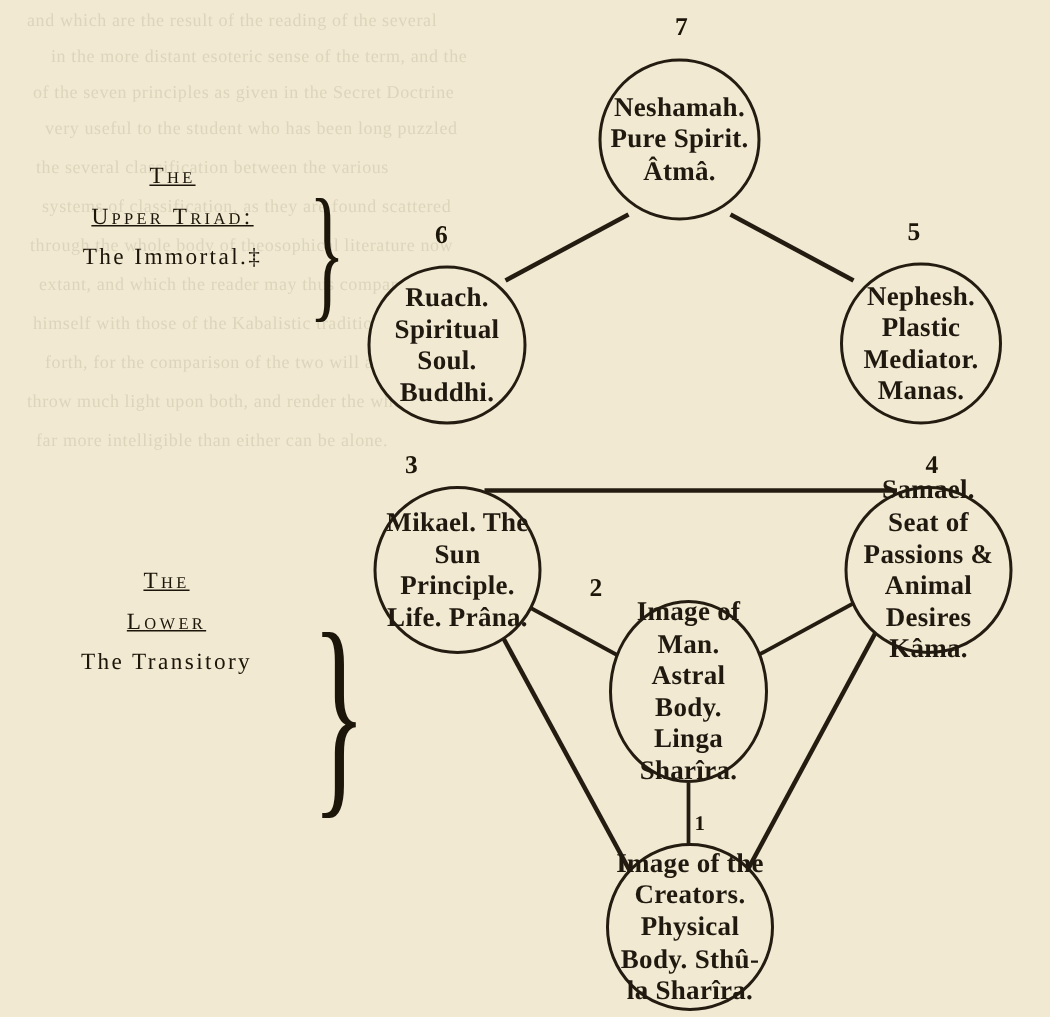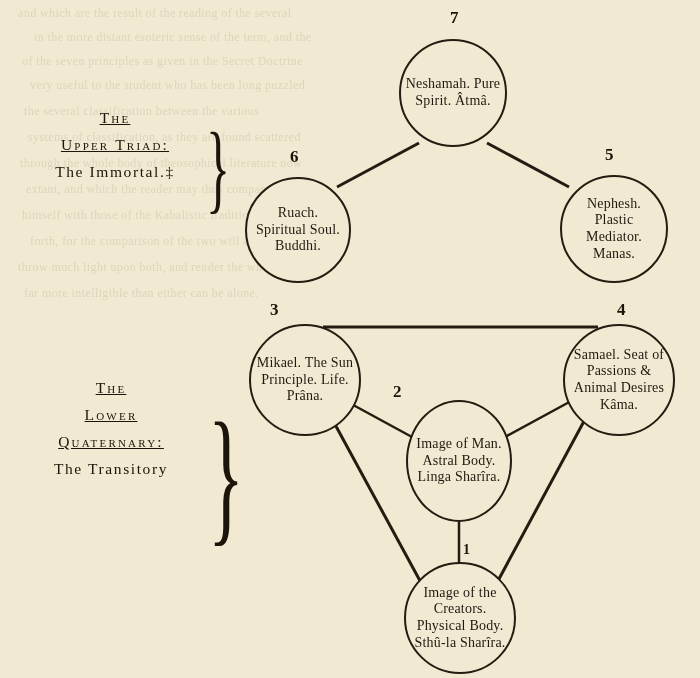--- a/index.html
+++ b/index.html
@@ -38,24 +38,25 @@
     border-radius: 50%;
     border: 2px solid #241c10;
     background: #f1e9d2;
     display: flex;
     align-items: center;
     justify-content: center;
     text-align: center;
     box-sizing: border-box;
   }
   .node .node-text {
-    font-size: 14px;
+    font-size: 18px;
     line-height: 1.18;
     letter-spacing: 0.2px;
     padding: 0 4px;
+    font-weight: bold;
   }
   .node-num {
     position: absolute;
     font-size: 17px;
     font-weight: bold;
     font-family: "Liberation Serif", serif;
     color: #1c1509;
   }
   .label-block {
     position: absolute;
@@ -158,18 +159,17 @@
   <div class="label-block" style="left:20px; top:100px; width:190px;">
     <div class="label-line caps">The</div>
     <div class="label-line caps">Upper Triad:</div>
     <div class="label-line">The Immortal.‡</div>
   </div>
   <div class="brace" style="left:206px; top:118px;">}</div>
 
   <div class="label-block" style="left:16px; top:370px; width:190px;">
     <div class="label-line caps">The</div>
     <div class="label-line caps">Lower</div>
-    <div class="label-line caps">Quaternary:</div>
     <div class="label-line">The Transitory</div>
   </div>
   <div class="brace" style="left:208px; top:400px; font-size:150px;">}</div>
 
 </div>
 
 </body></html>

